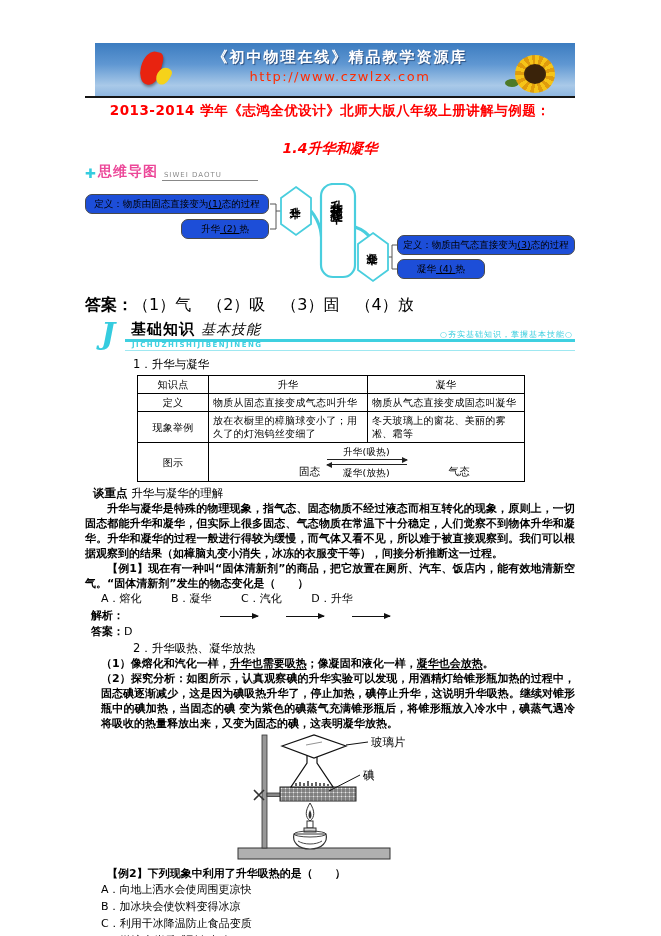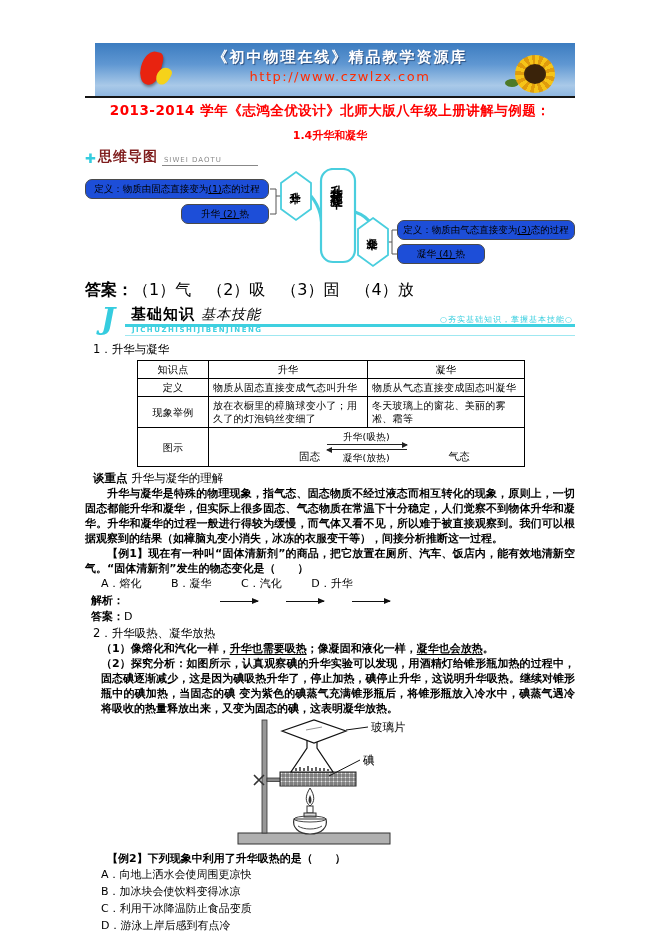--- a/index.html
+++ b/index.html
@@ -21,25 +21,25 @@
   .site-url{color:#ff2b00;font-weight:normal;font-size:13px;letter-spacing:1.5px;margin-top:2px;}
   .sunflower{position:absolute;right:16px;top:12px;width:48px;height:40px;}
   .sunflower .petals{position:absolute;left:4px;top:0;width:40px;height:38px;border-radius:50%;
         background:repeating-conic-gradient(#f6c418 0 14deg,#e09c0c 14deg 28deg);}
   .sunflower .core{position:absolute;left:13px;top:9px;width:22px;height:20px;border-radius:50%;
         background:radial-gradient(circle,#3a230a 0 60%,#5a3a12 100%);}
   .sunflower .leaf{position:absolute;left:-6px;top:24px;width:14px;height:8px;border-radius:50%;background:#4d7a28;}
   
   .doc-title{margin-top:4px;text-align:center;color:#f00;font-weight:bold;}
   .doc-title .l1{font-size:13.5px;letter-spacing:.5px;}
-  .doc-title .l2{font-size:11px;margin-top:8px;}
+  .doc-title .l2{font-size:14px;margin-top:20px;font-style:italic;}
   
   .sub-header{margin-top:5px;height:18px;display:flex;align-items:flex-end;}
   .cross-icon{color:#35ccdf;font-size:13px;font-weight:bold;margin-right:2px;}
-  .sub-title{color:#7f1d1d;font-size:14px;font-weight:bold;letter-spacing:1px;}
+  .sub-title{color:#ec4899;font-size:14px;font-weight:bold;letter-spacing:1px;}
   .sub-pinyin{color:#8a8a8a;font-size:7px;letter-spacing:1px;margin-left:4px;
               border-bottom:1px solid #888;padding:0 36px 1px 2px;}
   
   .mindmap{position:relative;width:491px;height:101px;margin-top:2px;}
   .mindmap svg{position:absolute;left:0;top:0;}
   .mm-box{position:absolute;border:1px solid #4a4a4a;border-radius:7px;background:#1d4ed8;
           font-size:9.5px;line-height:12px;padding:3px 0;height:20px;box-sizing:border-box;
           white-space:nowrap;text-align:center;}
   .mm-box .blank{text-decoration:underline;}
   .mm-hex-label{position:absolute;writing-mode:vertical-rl;text-orientation:upright;
@@ -53,21 +53,21 @@
   .kb-banner{position:relative;height:36px;margin-top:3px;}
   .kb-j{position:absolute;left:16px;top:-3px;font-size:30px;font-style:italic;font-weight:bold;
         color:#35ccdf;font-family:"DejaVu Serif",serif;}
   .kb-main{position:absolute;left:46px;top:1px;font-size:15px;font-weight:bold;letter-spacing:1px;}
   .kb-sub{position:absolute;left:116px;top:2px;font-size:14px;font-weight:normal;font-style:italic;letter-spacing:1px;}
   .kb-line{position:absolute;left:40px;right:0;top:20px;height:2.5px;background:#3fd0e0;}
   .kb-line2{position:absolute;left:40px;right:0;top:31px;height:1px;background:#9fe8f1;}
   .kb-pinyin{position:absolute;left:47px;top:22px;font-size:7px;font-weight:bold;color:#3fd0e0;letter-spacing:1.5px;}
   .kb-slogan{position:absolute;right:2px;top:10px;font-size:8px;color:#3fd0e0;letter-spacing:1px;}
   
-  .heading{padding-left:8px;margin-top:2px;font-size:11.5px;}
+  .heading{padding-left:8px;margin-top:2px;font-size:11.5px;margin-left:40px;}
   .para{line-height:15px;text-align:justify;font-weight:bold;}
   .indent2{text-indent:2em;}
   .indent1{padding-left:16px;}
   .keypoint{padding-left:8px;margin-top:4px;font-size:11.5px;}
   u.soft{text-underline-offset:2px;}
   
   table.kb{border-collapse:collapse;margin:3px 0 0 52px;font-size:10px;letter-spacing:.3px;}
   table.kb td{border:1px solid #000;padding:2px 4px;line-height:13px;vertical-align:middle;}
   td.c{text-align:center;}
   .col-l{width:62px;}.col-m{width:150px;}.col-r{width:148px;}

